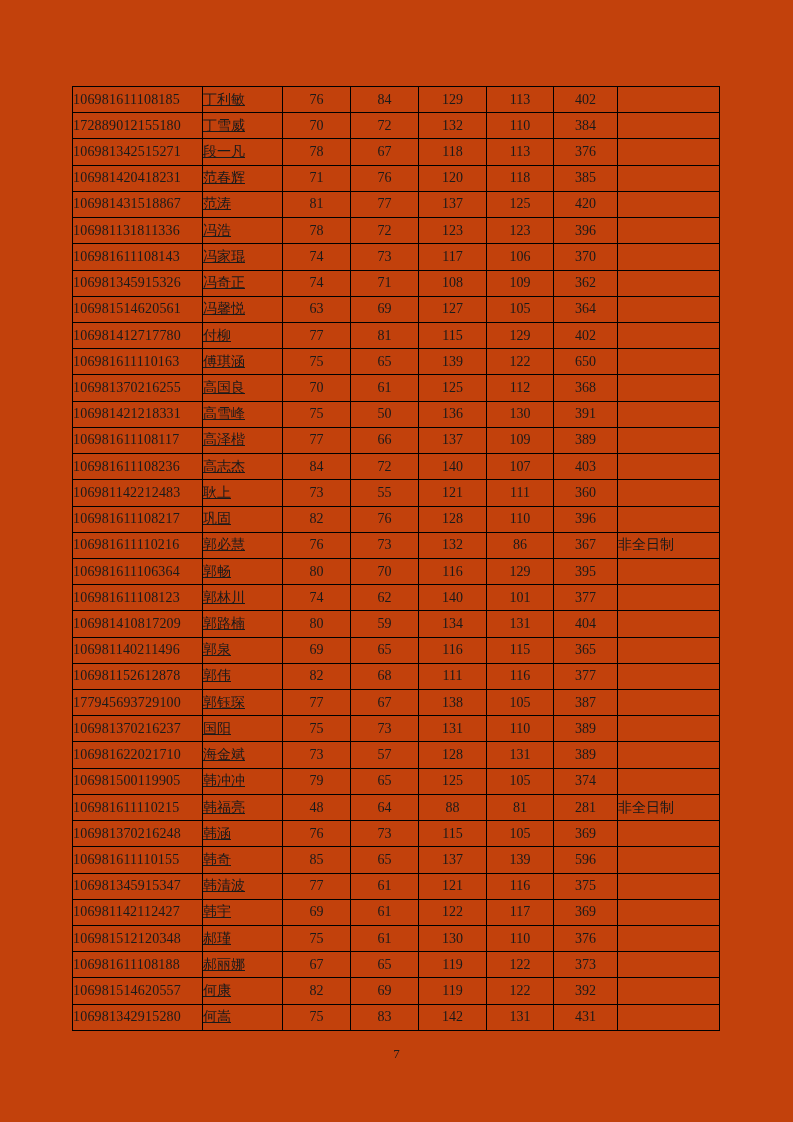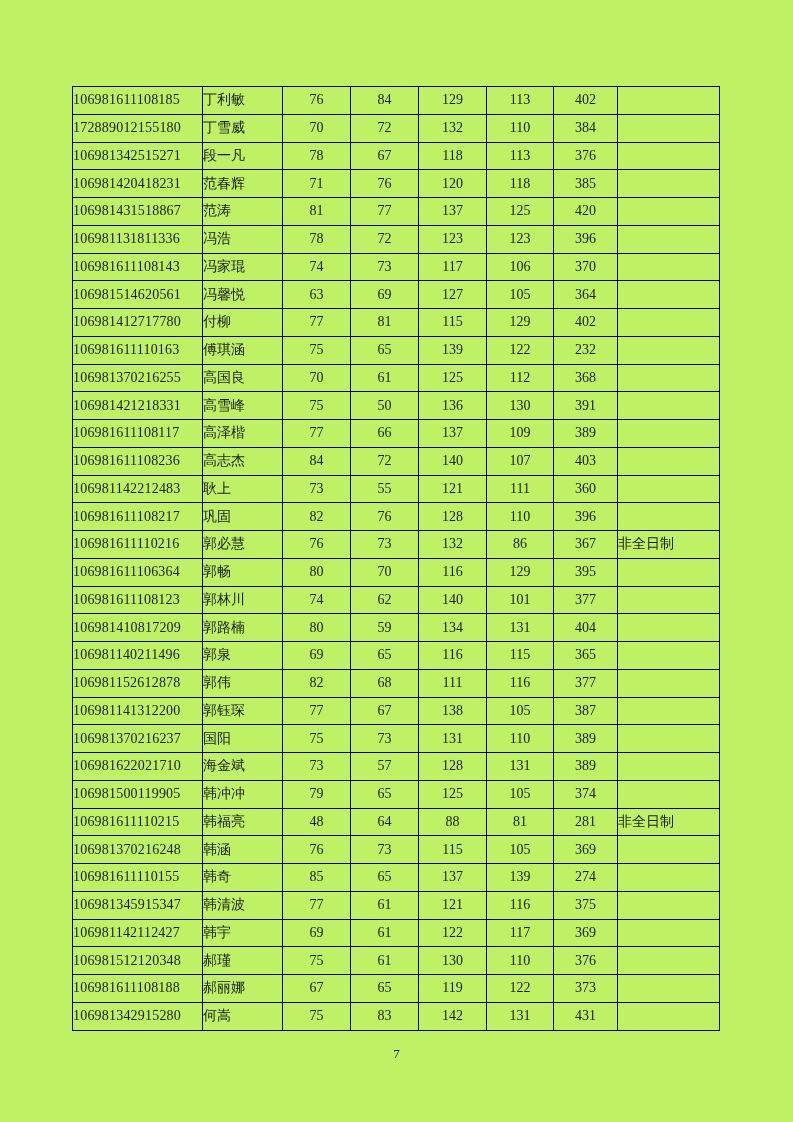--- a/index.html
+++ b/index.html
@@ -10,21 +10,21 @@
   body {
     width: 793px;
     height: 1122px;
     position: relative;
     font-family: "Liberation Serif", "DejaVu Serif", serif;
     color: #1a1a1a;
   }
   .sheet {
     position: absolute;
     inset: 0;
-    background: #bef264;
+    background: #c2410c;
   }
   table.score-table {
     position: absolute;
     left: 72px;
     top: 86px;
     width: 647px;
     height: 945px;
     border-collapse: collapse;
     table-layout: fixed;
     font-size: 14px;
@@ -36,20 +36,21 @@
     white-space: nowrap;
     vertical-align: middle;
     line-height: 1;
   }
   td.c-id {
     padding-left: 10px;
     letter-spacing: 0.2px;
   }
   td.c-name {
     padding-left: 8px;
+    text-decoration: underline;
   }
   td.c-score, td.c-total {
     text-align: center;
   }
   td.c-remark {
     padding-left: 7px;
     margin-top: 39px;
   }
   .page-number {
     position: absolute;
@@ -142,20 +143,30 @@
       <td class="c-id">106981611108143</td>
       <td class="c-name">冯家琨</td>
       <td class="c-score">74</td>
       <td class="c-score">73</td>
       <td class="c-score">117</td>
       <td class="c-score">106</td>
       <td class="c-total">370</td>
       <td class="c-remark"></td>
     </tr>
         <tr>
+      <td class="c-id">106981345915326</td>
+      <td class="c-name">冯奇正</td>
+      <td class="c-score">74</td>
+      <td class="c-score">71</td>
+      <td class="c-score">108</td>
+      <td class="c-score">109</td>
+      <td class="c-total">362</td>
+      <td class="c-remark"></td>
+    </tr>
+        <tr>
       <td class="c-id">106981514620561</td>
       <td class="c-name">冯馨悦</td>
       <td class="c-score">63</td>
       <td class="c-score">69</td>
       <td class="c-score">127</td>
       <td class="c-score">105</td>
       <td class="c-total">364</td>
       <td class="c-remark"></td>
     </tr>
         <tr>
@@ -168,21 +179,21 @@
       <td class="c-total">402</td>
       <td class="c-remark"></td>
     </tr>
         <tr>
       <td class="c-id">106981611110163</td>
       <td class="c-name">傅琪涵</td>
       <td class="c-score">75</td>
       <td class="c-score">65</td>
       <td class="c-score">139</td>
       <td class="c-score">122</td>
-      <td class="c-total">232</td>
+      <td class="c-total">650</td>
       <td class="c-remark"></td>
     </tr>
         <tr>
       <td class="c-id">106981370216255</td>
       <td class="c-name">高国良</td>
       <td class="c-score">70</td>
       <td class="c-score">61</td>
       <td class="c-score">125</td>
       <td class="c-score">112</td>
       <td class="c-total">368</td>
@@ -292,21 +303,21 @@
       <td class="c-id">106981152612878</td>
       <td class="c-name">郭伟</td>
       <td class="c-score">82</td>
       <td class="c-score">68</td>
       <td class="c-score">111</td>
       <td class="c-score">116</td>
       <td class="c-total">377</td>
       <td class="c-remark"></td>
     </tr>
         <tr>
-      <td class="c-id">106981141312200</td>
+      <td class="c-id">177945693729100</td>
       <td class="c-name">郭钰琛</td>
       <td class="c-score">77</td>
       <td class="c-score">67</td>
       <td class="c-score">138</td>
       <td class="c-score">105</td>
       <td class="c-total">387</td>
       <td class="c-remark"></td>
     </tr>
         <tr>
       <td class="c-id">106981370216237</td>
@@ -358,21 +369,21 @@
       <td class="c-total">369</td>
       <td class="c-remark"></td>
     </tr>
         <tr>
       <td class="c-id">106981611110155</td>
       <td class="c-name">韩奇</td>
       <td class="c-score">85</td>
       <td class="c-score">65</td>
       <td class="c-score">137</td>
       <td class="c-score">139</td>
-      <td class="c-total">274</td>
+      <td class="c-total">596</td>
       <td class="c-remark"></td>
     </tr>
         <tr>
       <td class="c-id">106981345915347</td>
       <td class="c-name">韩清波</td>
       <td class="c-score">77</td>
       <td class="c-score">61</td>
       <td class="c-score">121</td>
       <td class="c-score">116</td>
       <td class="c-total">375</td>
@@ -399,20 +410,30 @@
       <td class="c-remark"></td>
     </tr>
         <tr>
       <td class="c-id">106981611108188</td>
       <td class="c-name">郝丽娜</td>
       <td class="c-score">67</td>
       <td class="c-score">65</td>
       <td class="c-score">119</td>
       <td class="c-score">122</td>
       <td class="c-total">373</td>
+      <td class="c-remark"></td>
+    </tr>
+        <tr>
+      <td class="c-id">106981514620557</td>
+      <td class="c-name">何康</td>
+      <td class="c-score">82</td>
+      <td class="c-score">69</td>
+      <td class="c-score">119</td>
+      <td class="c-score">122</td>
+      <td class="c-total">392</td>
       <td class="c-remark"></td>
     </tr>
         <tr>
       <td class="c-id">106981342915280</td>
       <td class="c-name">何嵩</td>
       <td class="c-score">75</td>
       <td class="c-score">83</td>
       <td class="c-score">142</td>
       <td class="c-score">131</td>
       <td class="c-total">431</td>

